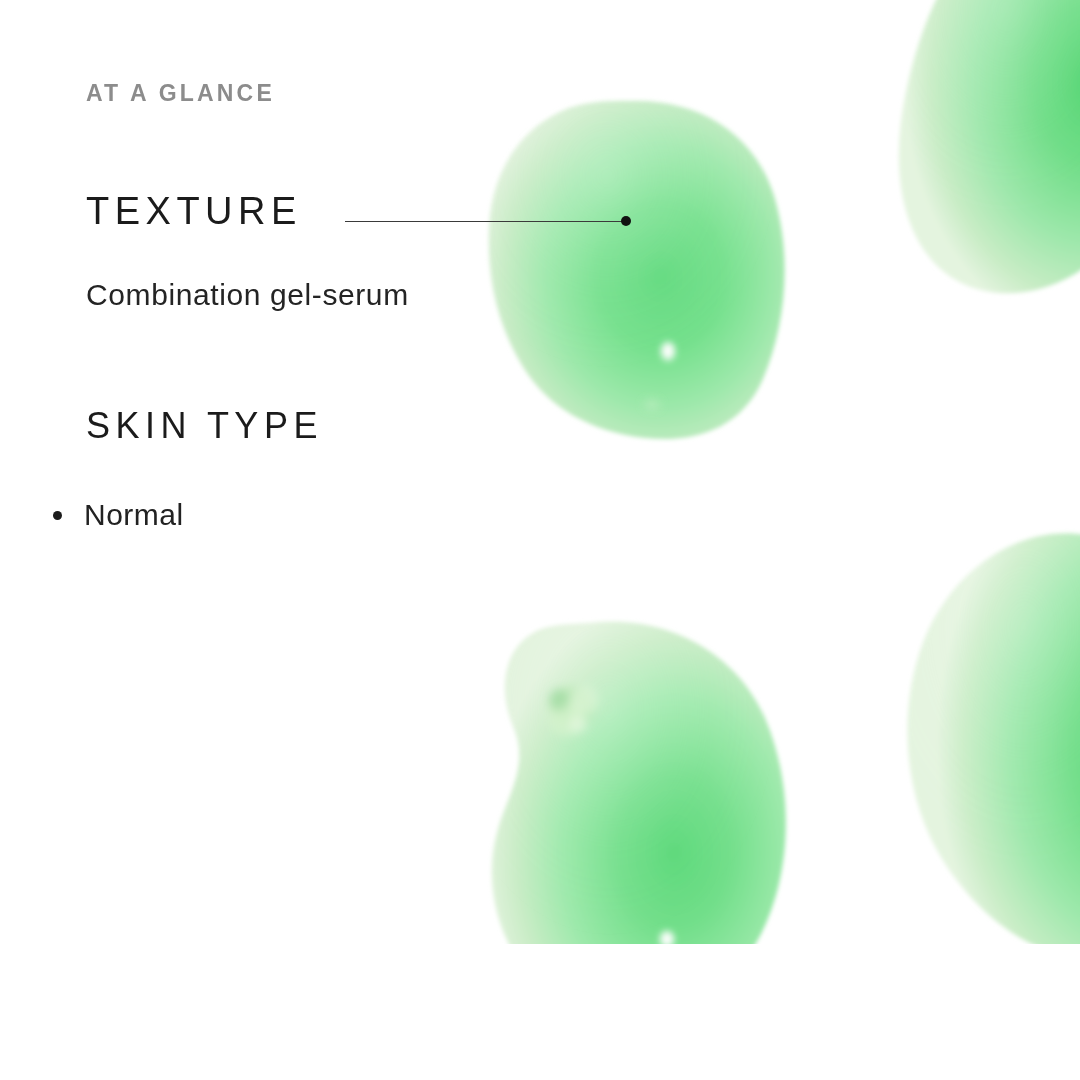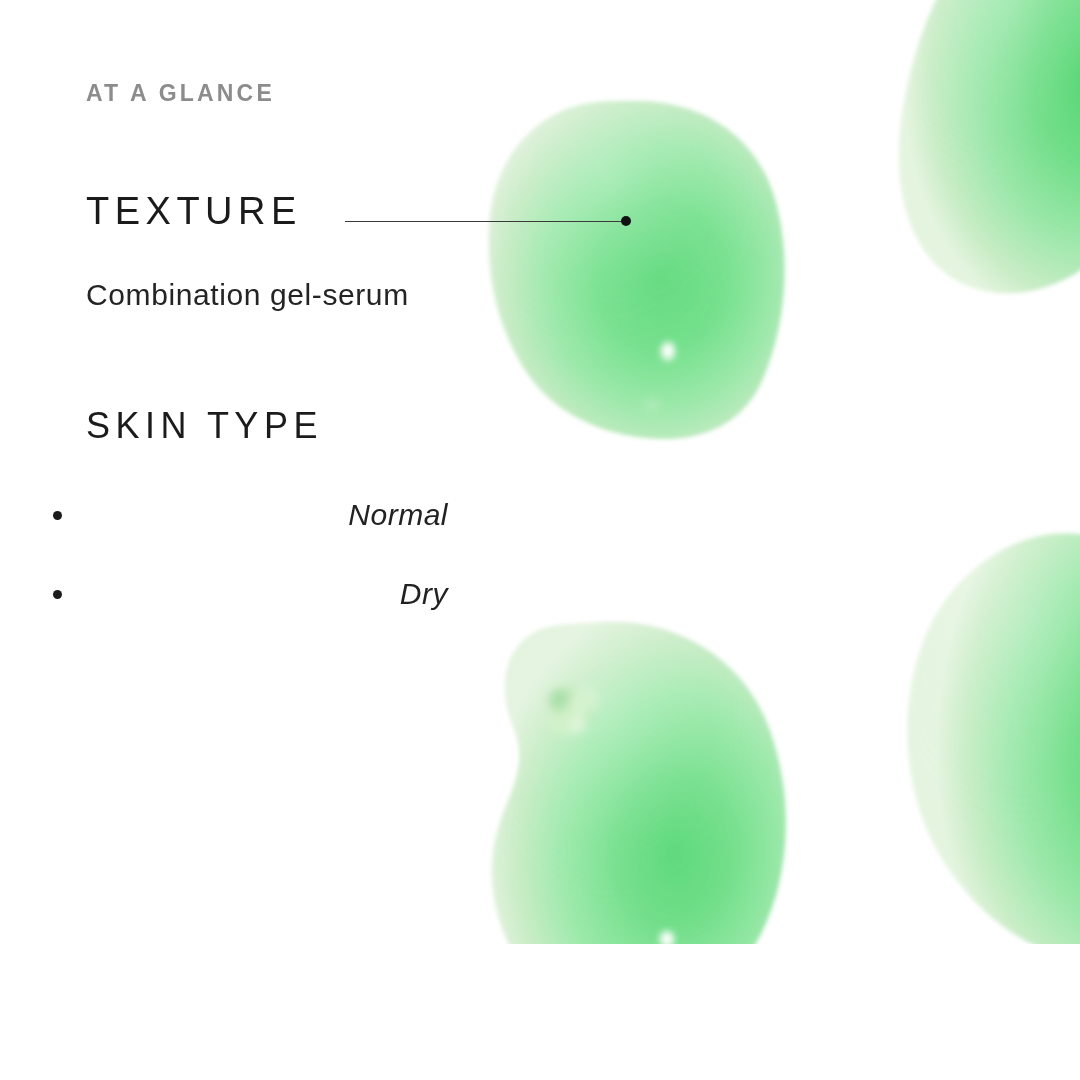--- a/index.html
+++ b/index.html
@@ -10,21 +10,20 @@
   }
   body {
     font-family: "Liberation Sans", sans-serif;
   }
   #canvas {
     position: relative;
     width: 1080px;
     height: 944px;
     background: #ffffff;
     overflow: hidden;
-    text-align: right;
   }
 
   
   #blob-layer {
     position: absolute;
     inset: 0;
     width: 1080px;
     height: 1080px;
     pointer-events: none;
   }
@@ -134,21 +133,20 @@
     position: absolute;
     left: 5px;
     top: 13px;
     width: 9px;
     height: 9px;
     border-radius: 50%;
     background: #1c1c1c;
   }
   .skin-list li .bullet-label {
     display: inline-block;
-    font-style: italic;
   }
 </style>
 </head>
 <body>
 
 <div id="canvas">
 
   <svg id="blob-layer" viewBox="0 0 1080 1080" xmlns="http://www.w3.org/2000/svg">
     <defs>
       <radialGradient id="gelGradA" cx="58%" cy="52%" r="62%">
@@ -304,24 +302,20 @@
 
     <div class="subtitle">Combination gel-serum</div>
 
     <div class="section-title skintype">SKIN TYPE</div>
 
     <ul class="skin-list">
       <li>
         <span class="bullet-dot"></span>
         <span class="bullet-label">Normal</span>
       </li>
-      <li>
-        <span class="bullet-dot"></span>
-        <span class="bullet-label">Dry</span>
-      </li>
     </ul>
   </div>
 
   <div class="leader">
     <div class="rule"></div>
     <div class="endpoint"></div>
   </div>
 
 </div>
 

